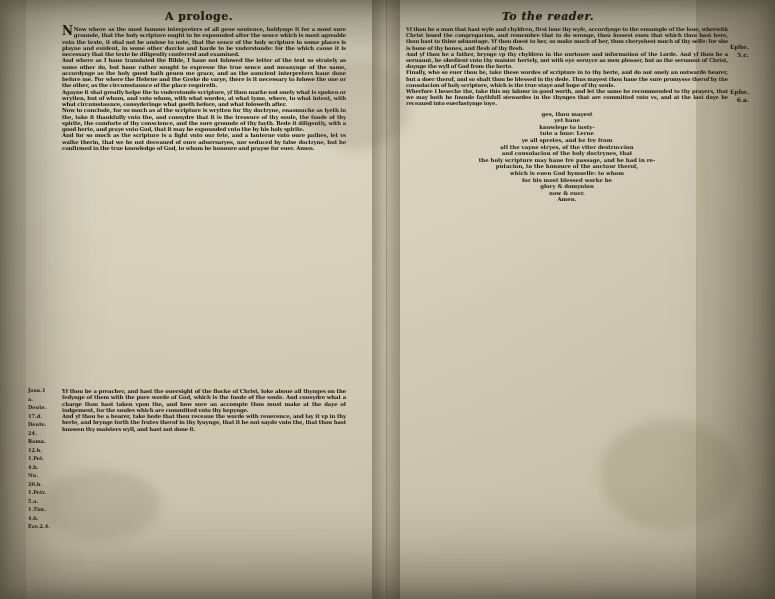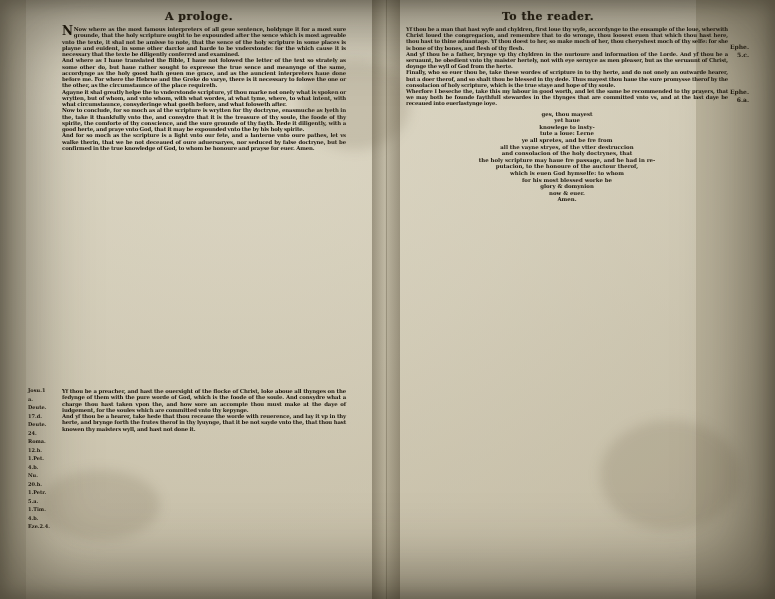--- a/index.html
+++ b/index.html
@@ -32,21 +32,21 @@
   }
   
   .leaf {
     position: absolute;
     top: 0;
     bottom: 0;
     background:
       linear-gradient(180deg, rgba(236,231,214,0.55) 0%, rgba(226,220,200,0.45) 55%, rgba(214,206,183,0.5) 100%);
   }
   .leaf-left  { left: 26px;  width: 346px; }
-  .leaf-right { left: 400px; width: 296px; }
+  .leaf-right { left: 400px; width: 296px; font-style: italic; }
 
   .gutter {
     position: absolute;
     left: 372px; top: 0; width: 28px; bottom: 0;
     background: linear-gradient(90deg, rgba(70,60,40,0.35), rgba(120,110,85,0.12) 45%, rgba(70,60,40,0.35));
   }
 
   .page-head {
     text-align: center;
     font-family: "DejaVu Serif", serif;

